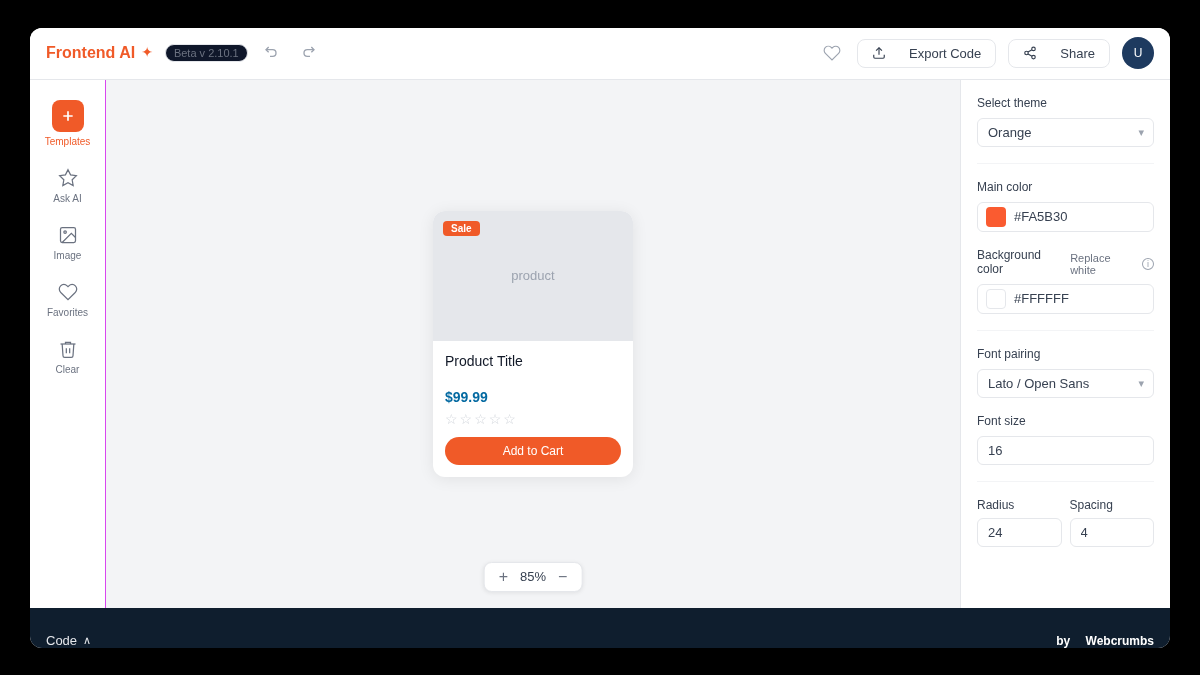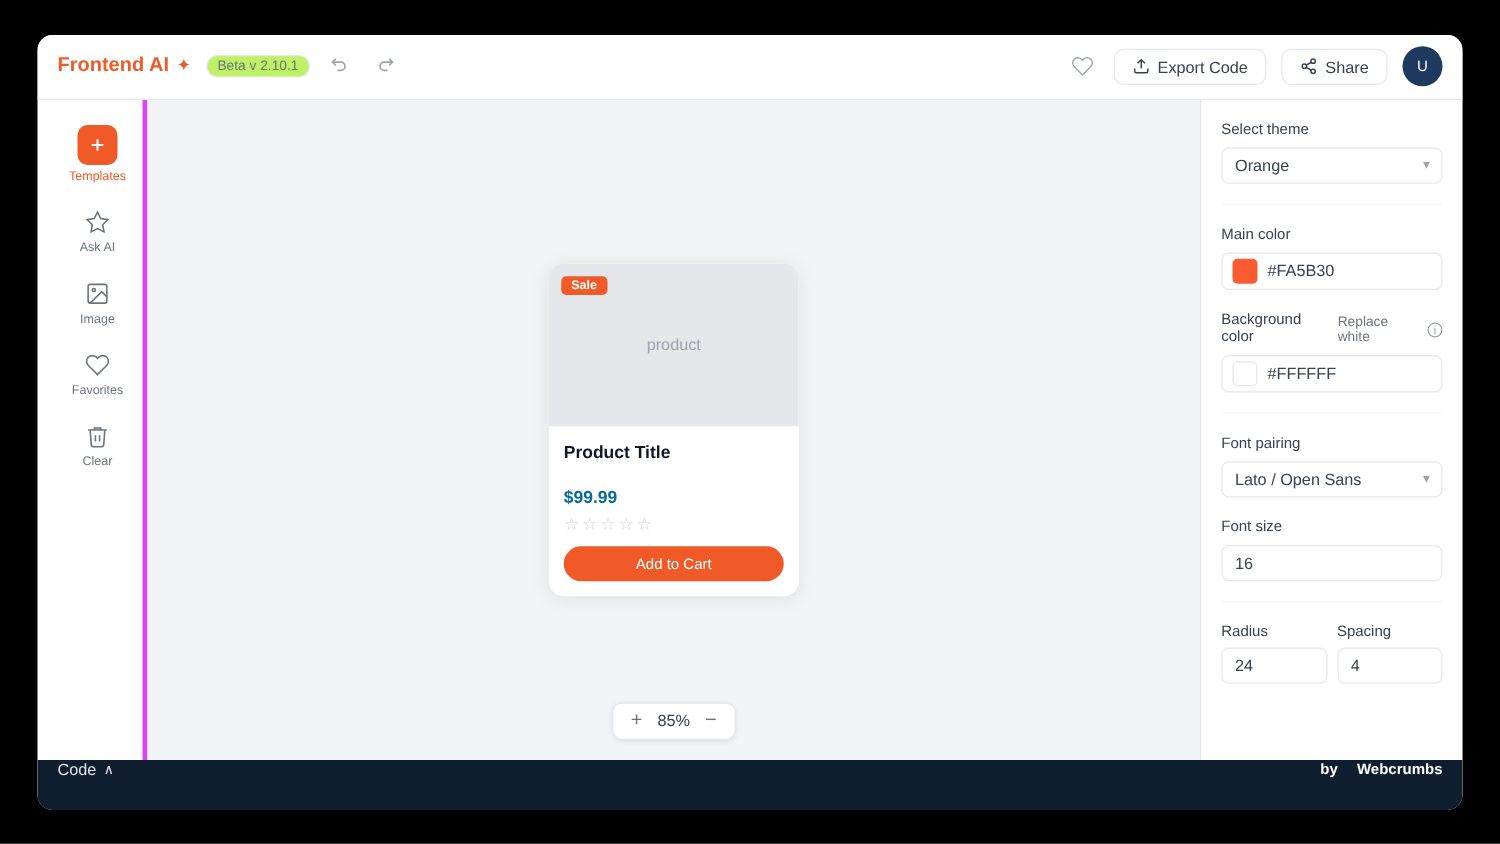--- a/index.html
+++ b/index.html
@@ -41,21 +41,21 @@
     .logo-text {
       color: #f05a28;
       font-weight: 700;
       font-size: 16px;
     }
     .logo-sparkle {
       color: #f05a28;
       font-size: 14px;
     }
     .beta-badge {
-      background: #bef264;
+      background: #0f172a;
       color: #6b7280;
       font-size: 11px;
       padding: 2px 8px;
       border-radius: 20px;
       border: 1px solid #e5e7eb;
     }
     .header-spacer { flex: 1; }
     .header-actions {
       display: flex;
       align-items: center;
@@ -68,21 +68,21 @@
       color: #9ca3af;
       font-size: 16px;
       padding: 4px;
       display: flex;
       align-items: center;
       justify-content: center;
     }
     .header-btn {
       display: flex;
       align-items: center;
-      gap: 6px;
+      gap: 23px;
       padding: 6px 14px;
       border-radius: 8px;
       border: 1px solid #e5e7eb;
       background: #fff;
       cursor: pointer;
       font-size: 13px;
       color: #374151;
     }
     .header-btn svg { width: 14px; height: 14px; }
     .avatar {
@@ -100,28 +100,27 @@
     
     .main-layout {
       display: flex;
       flex: 1;
       overflow: hidden;
     }
     
     .sidebar {
       width: 76px;
       background: #fff;
-      border-right: 4px solid #d946ef;
+      border-right: 1px solid #d946ef;
       display: flex;
       flex-direction: column;
       align-items: center;
       padding: 12px 0;
       gap: 4px;
       flex-shrink: 0;
-      margin-left: 12px;
     }
     .sidebar-item {
       display: flex;
       flex-direction: column;
       align-items: center;
       gap: 4px;
       padding: 8px 10px;
       border-radius: 8px;
       cursor: pointer;
       width: 64px;
@@ -192,21 +191,21 @@
       font-size: 10px;
       font-weight: 600;
       padding: 2px 8px;
       border-radius: 4px;
     }
     .product-info {
       padding: 12px;
     }
     .product-title {
       font-size: 14px;
-      font-weight: 700;
+      font-weight: 400;
       color: #111827;
       margin-bottom: 20px;
     }
     .product-price {
       font-size: 14px;
       font-weight: 600;
       color: #0369a1;
       margin-bottom: 6px;
     }
     .product-stars {
@@ -355,21 +354,21 @@
     .two-col-label {
       display: flex;
       flex-direction: column;
       gap: 6px;
     }
     
     .bottom-bar {
       height: 40px;
       background: #0f1e2e;
       display: flex;
-      align-items: flex-start;
+      align-items: flex-end;
       justify-content: space-between;
       padding: 0 16px;
       flex-shrink: 0;
     }
     .code-toggle {
       display: flex;
       align-items: center;
       gap: 6px;
       color: #e5e7eb;
       font-size: 13px;

